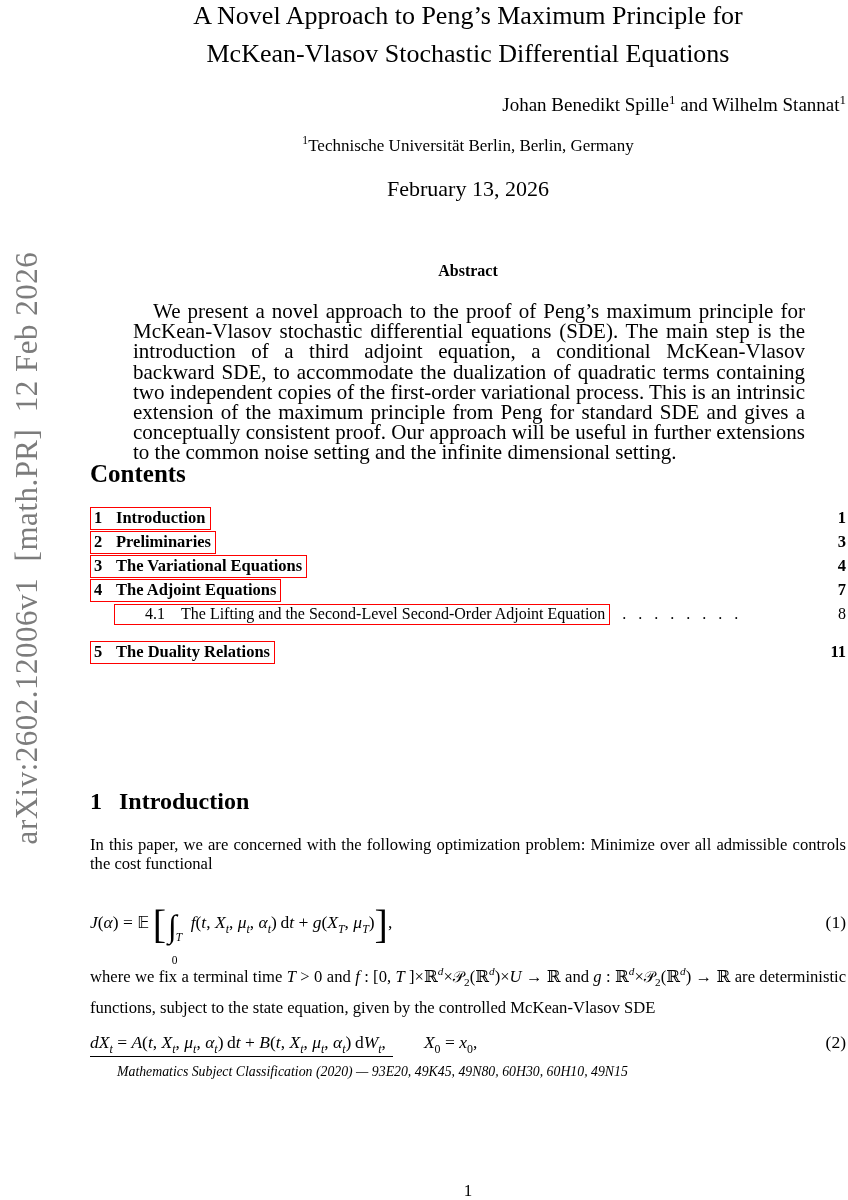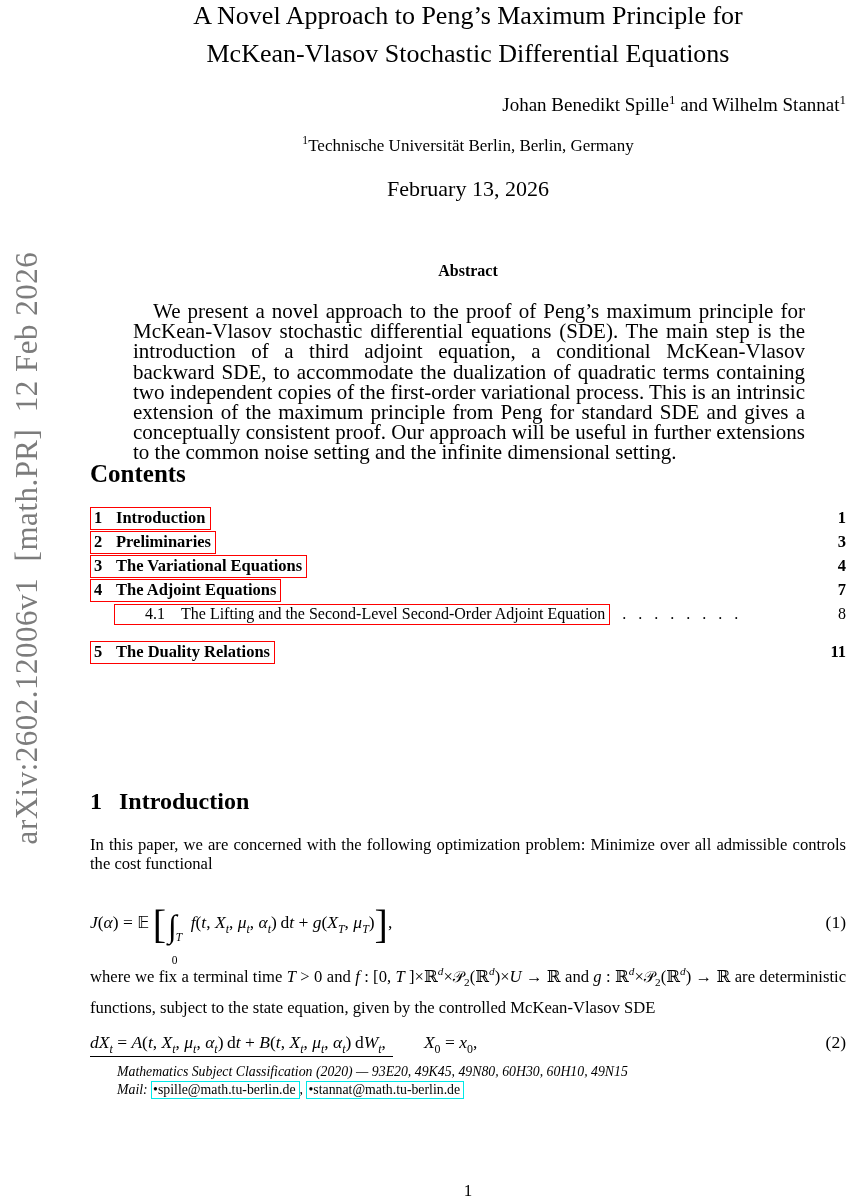--- a/index.html
+++ b/index.html
@@ -293,18 +293,17 @@
   <div class="para para2">where we fix a terminal time <i>T</i> &gt; 0 and <i>f</i> : [0, <i>T</i> ]×ℝ<sup><i>d</i></sup>×<span class="scr">𝒫</span><sub>2</sub>(ℝ<sup><i>d</i></sup>)×<i>U</i> → ℝ and <i>g</i> : ℝ<sup><i>d</i></sup>×<span class="scr">𝒫</span><sub>2</sub>(ℝ<sup><i>d</i></sup>) → ℝ are deterministic functions, subject to the state equation, given by the controlled McKean-Vlasov SDE</div>
 
   <div class="equation eq2">
     <span><i>dX</i><sub><i>t</i></sub> = <i>A</i>(<i>t</i>, <i>X</i><sub><i>t</i></sub>, <i>μ</i><sub><i>t</i></sub>, <i>α</i><sub><i>t</i></sub>) d<i>t</i> + <i>B</i>(<i>t</i>, <i>X</i><sub><i>t</i></sub>, <i>μ</i><sub><i>t</i></sub>, <i>α</i><sub><i>t</i></sub>) d<i>W</i><sub><i>t</i></sub>,<span class="qquad"></span><i>X</i><sub>0</sub> = <i>x</i><sub>0</sub>,</span>
     <span class="eqno">(2)</span>
   </div>
 
   <div class="footnote">
     <hr class="footnote-rule">
     <p class="fn-para">Mathematics Subject Classification (2020) — 93E20, 49K45, 49N80, 60H30, 60H10, 49N15</p>
-    <p class="fn-mail"><span>Mail</span>: <span class="email-link"><span class="bullet">•</span><span>spille@math.tu-berlin.de</span></span><span class="bullet">,</span> <span class="email-link"><span class="bullet">•</span><span>stannat@math.tu-berlin.de</span></span></p>
   </div>
 
   <div class="pageno">1</div>
 
 </div>
 
 </body></html>

